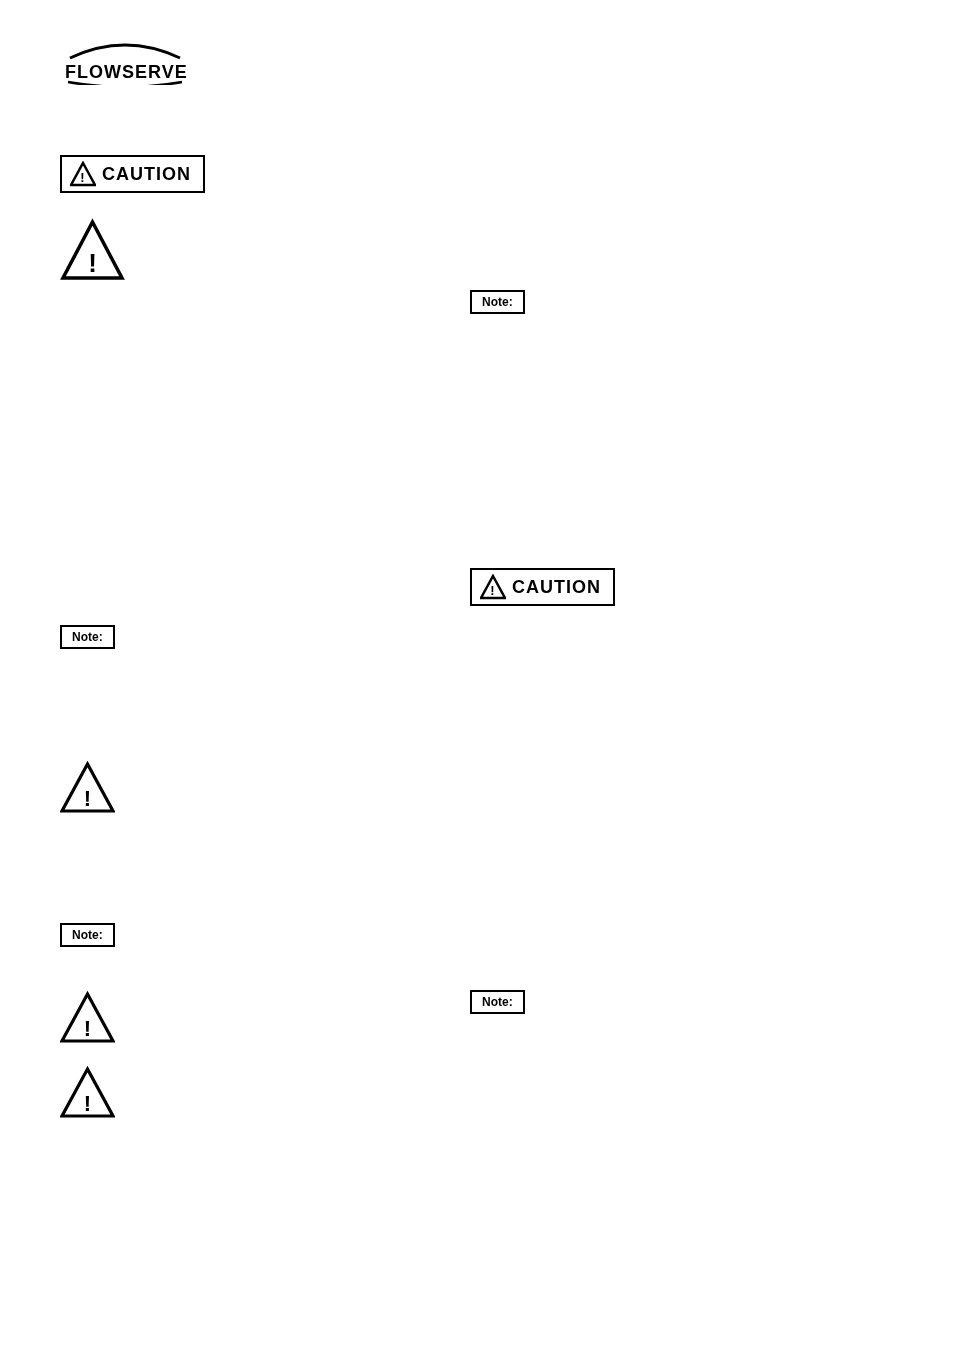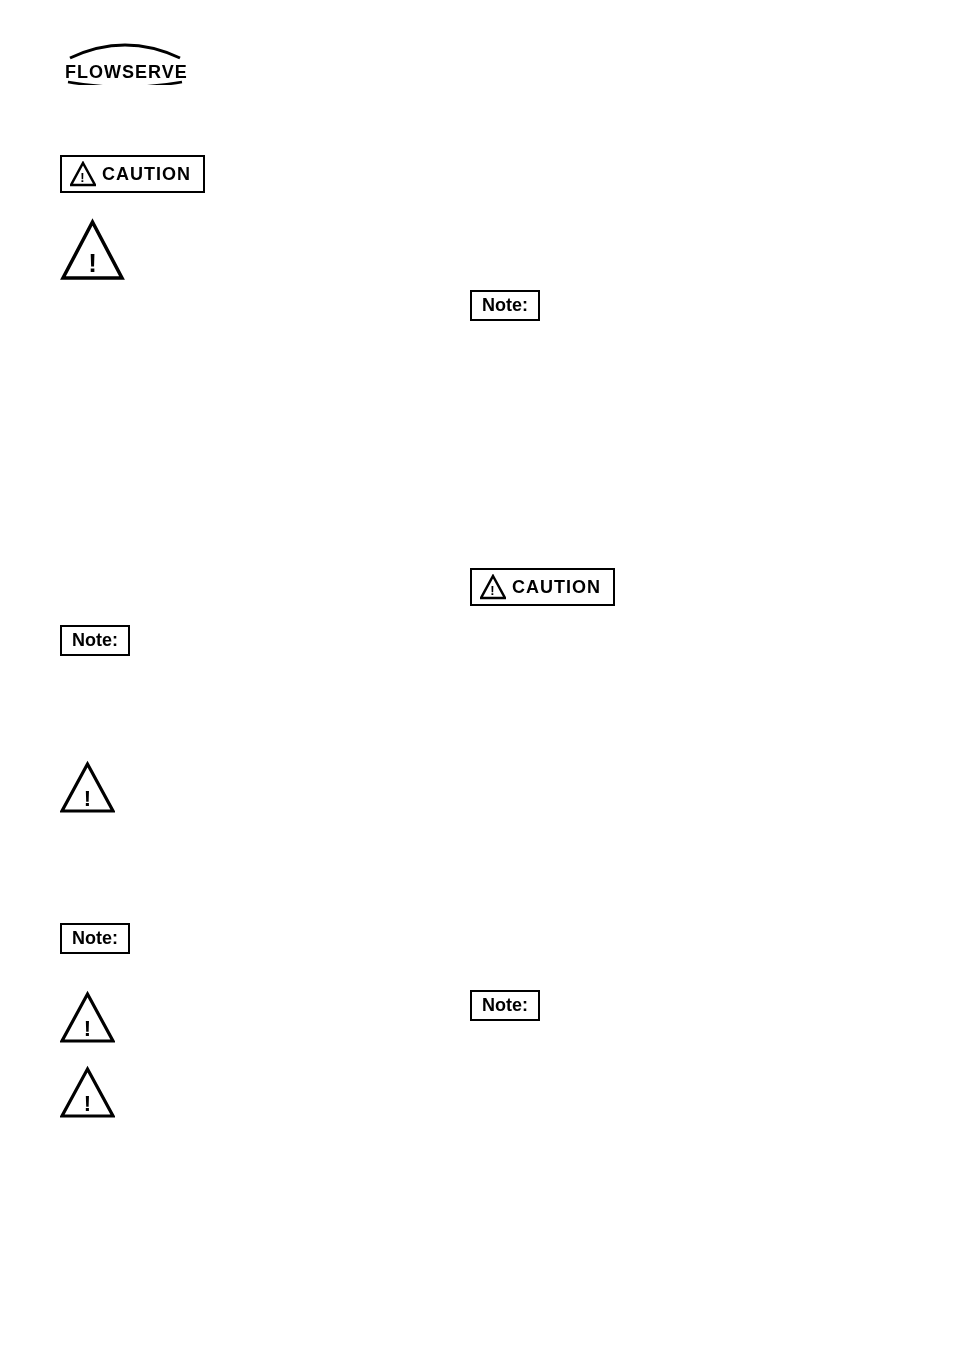--- a/index.html
+++ b/index.html
@@ -76,21 +76,21 @@
     .warning-triangle-medium svg {
       width: 55px;
       height: 55px;
     }
 
     
     .note-badge {
       display: inline-flex;
       border: 2px solid #000;
       padding: 3px 10px;
-      font-size: 18px;
+      font-size: 12px;
       font-weight: bold;
     }
 
     
     .item-caution-1 {
       position: absolute;
       top: 155px;
       left: 60px;
     }
 

